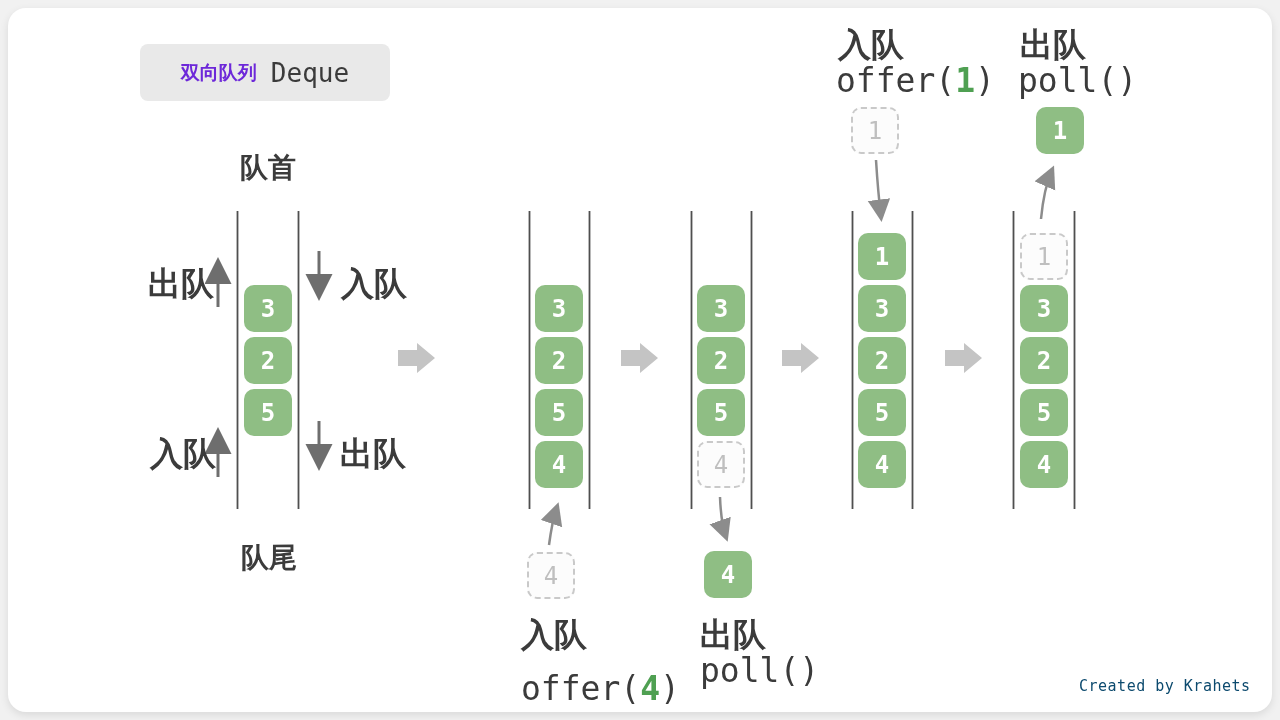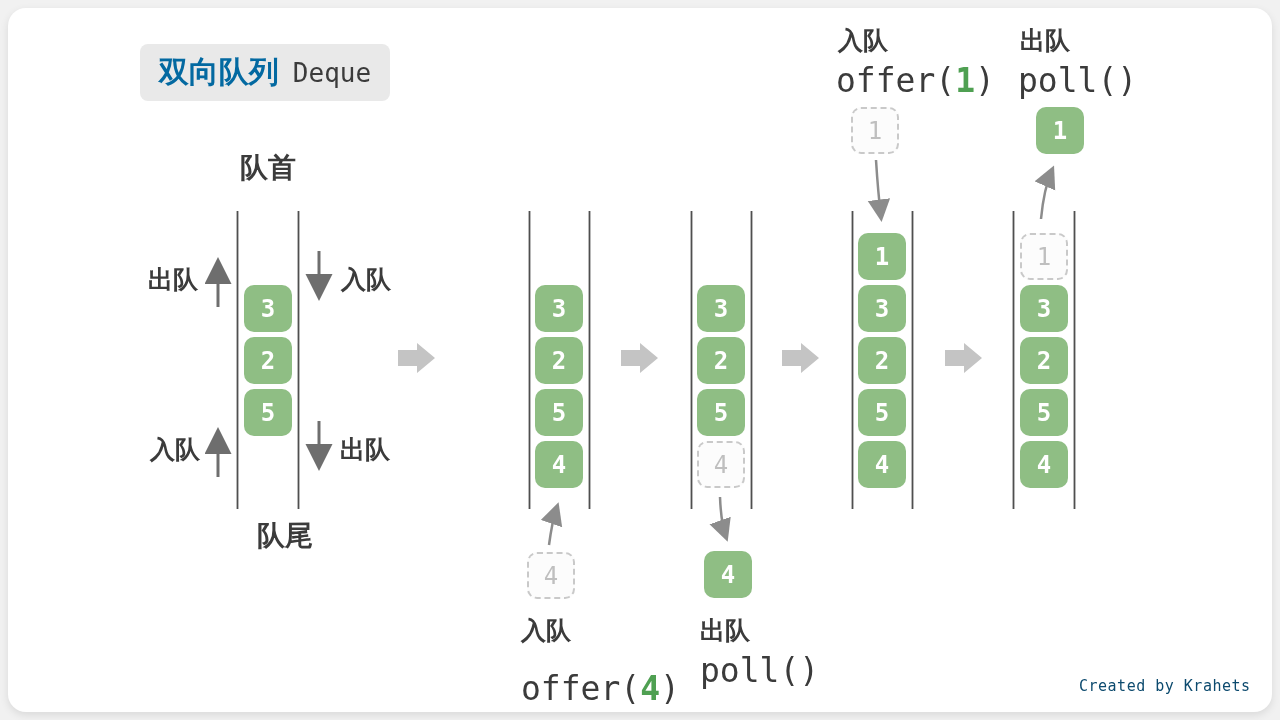--- a/index.html
+++ b/index.html
@@ -26,24 +26,24 @@
     pointer-events: none;
   }
   .title-box {
     left: 140px; top: 44px;
     width: 250px; height: 57px;
     background: #E9E9E9;
     border-radius: 8px;
     display: flex; align-items: center; justify-content: center;
     gap: 14px;
   }
-  .title-zh { font-weight: bold; font-size: 30px; color: #0369a1; }
+  .title-zh { font-weight: bold; font-size: 19px; color: #6d28d9; }
   .title-en { font-family: "DejaVu Sans Mono", monospace; font-size: 26px; color: #3B3B3B; }
   .zh-label {
-    font-weight: bold; font-size: 25px; color: #3B3B3B;
+    font-weight: bold; font-size: 33px; color: #3B3B3B;
     white-space: nowrap; line-height: 1;
   }
   .zh-label.big { font-size: 28px; }
   .cell {
     width: 48px; height: 47px;
     border-radius: 10px;
     background: #8FBE84;
     color: #FFFFFF;
     display: flex; align-items: center; justify-content: center;
     font-family: "DejaVu Sans Mono", monospace;
@@ -118,21 +118,21 @@
     <polygon points="945,350 964,350 964,343 982,358 964,373 964,366 945,366"></polygon>
   </g>
 </svg>
 
 <div class="abs title-box">
   <span class="title-zh">双向队列</span>
   <span class="title-en">Deque</span>
 </div>
 
 <div class="abs zh-label big" style="left:240px; top:154px;">队首</div>
-<div class="abs zh-label big" style="left:241px; top:522px;margin-left:16px;">队尾</div>
+<div class="abs zh-label big" style="left:241px; top:544px;">队尾</div>
 <div class="abs zh-label" style="left:148px; top:267px;">出队</div>
 <div class="abs zh-label" style="left:341px; top:267px;">入队</div>
 <div class="abs zh-label" style="left:150px; top:437px;">入队</div>
 <div class="abs zh-label" style="left:340px; top:437px;">出队</div>
 
 <div class="abs cell" style="left:244px; top:285px;">3</div>
 <div class="abs cell" style="left:244px; top:337px;">2</div>
 <div class="abs cell" style="left:244px; top:389px;">5</div>
 
 <div class="abs cell" style="left:535px; top:285px;">3</div>

